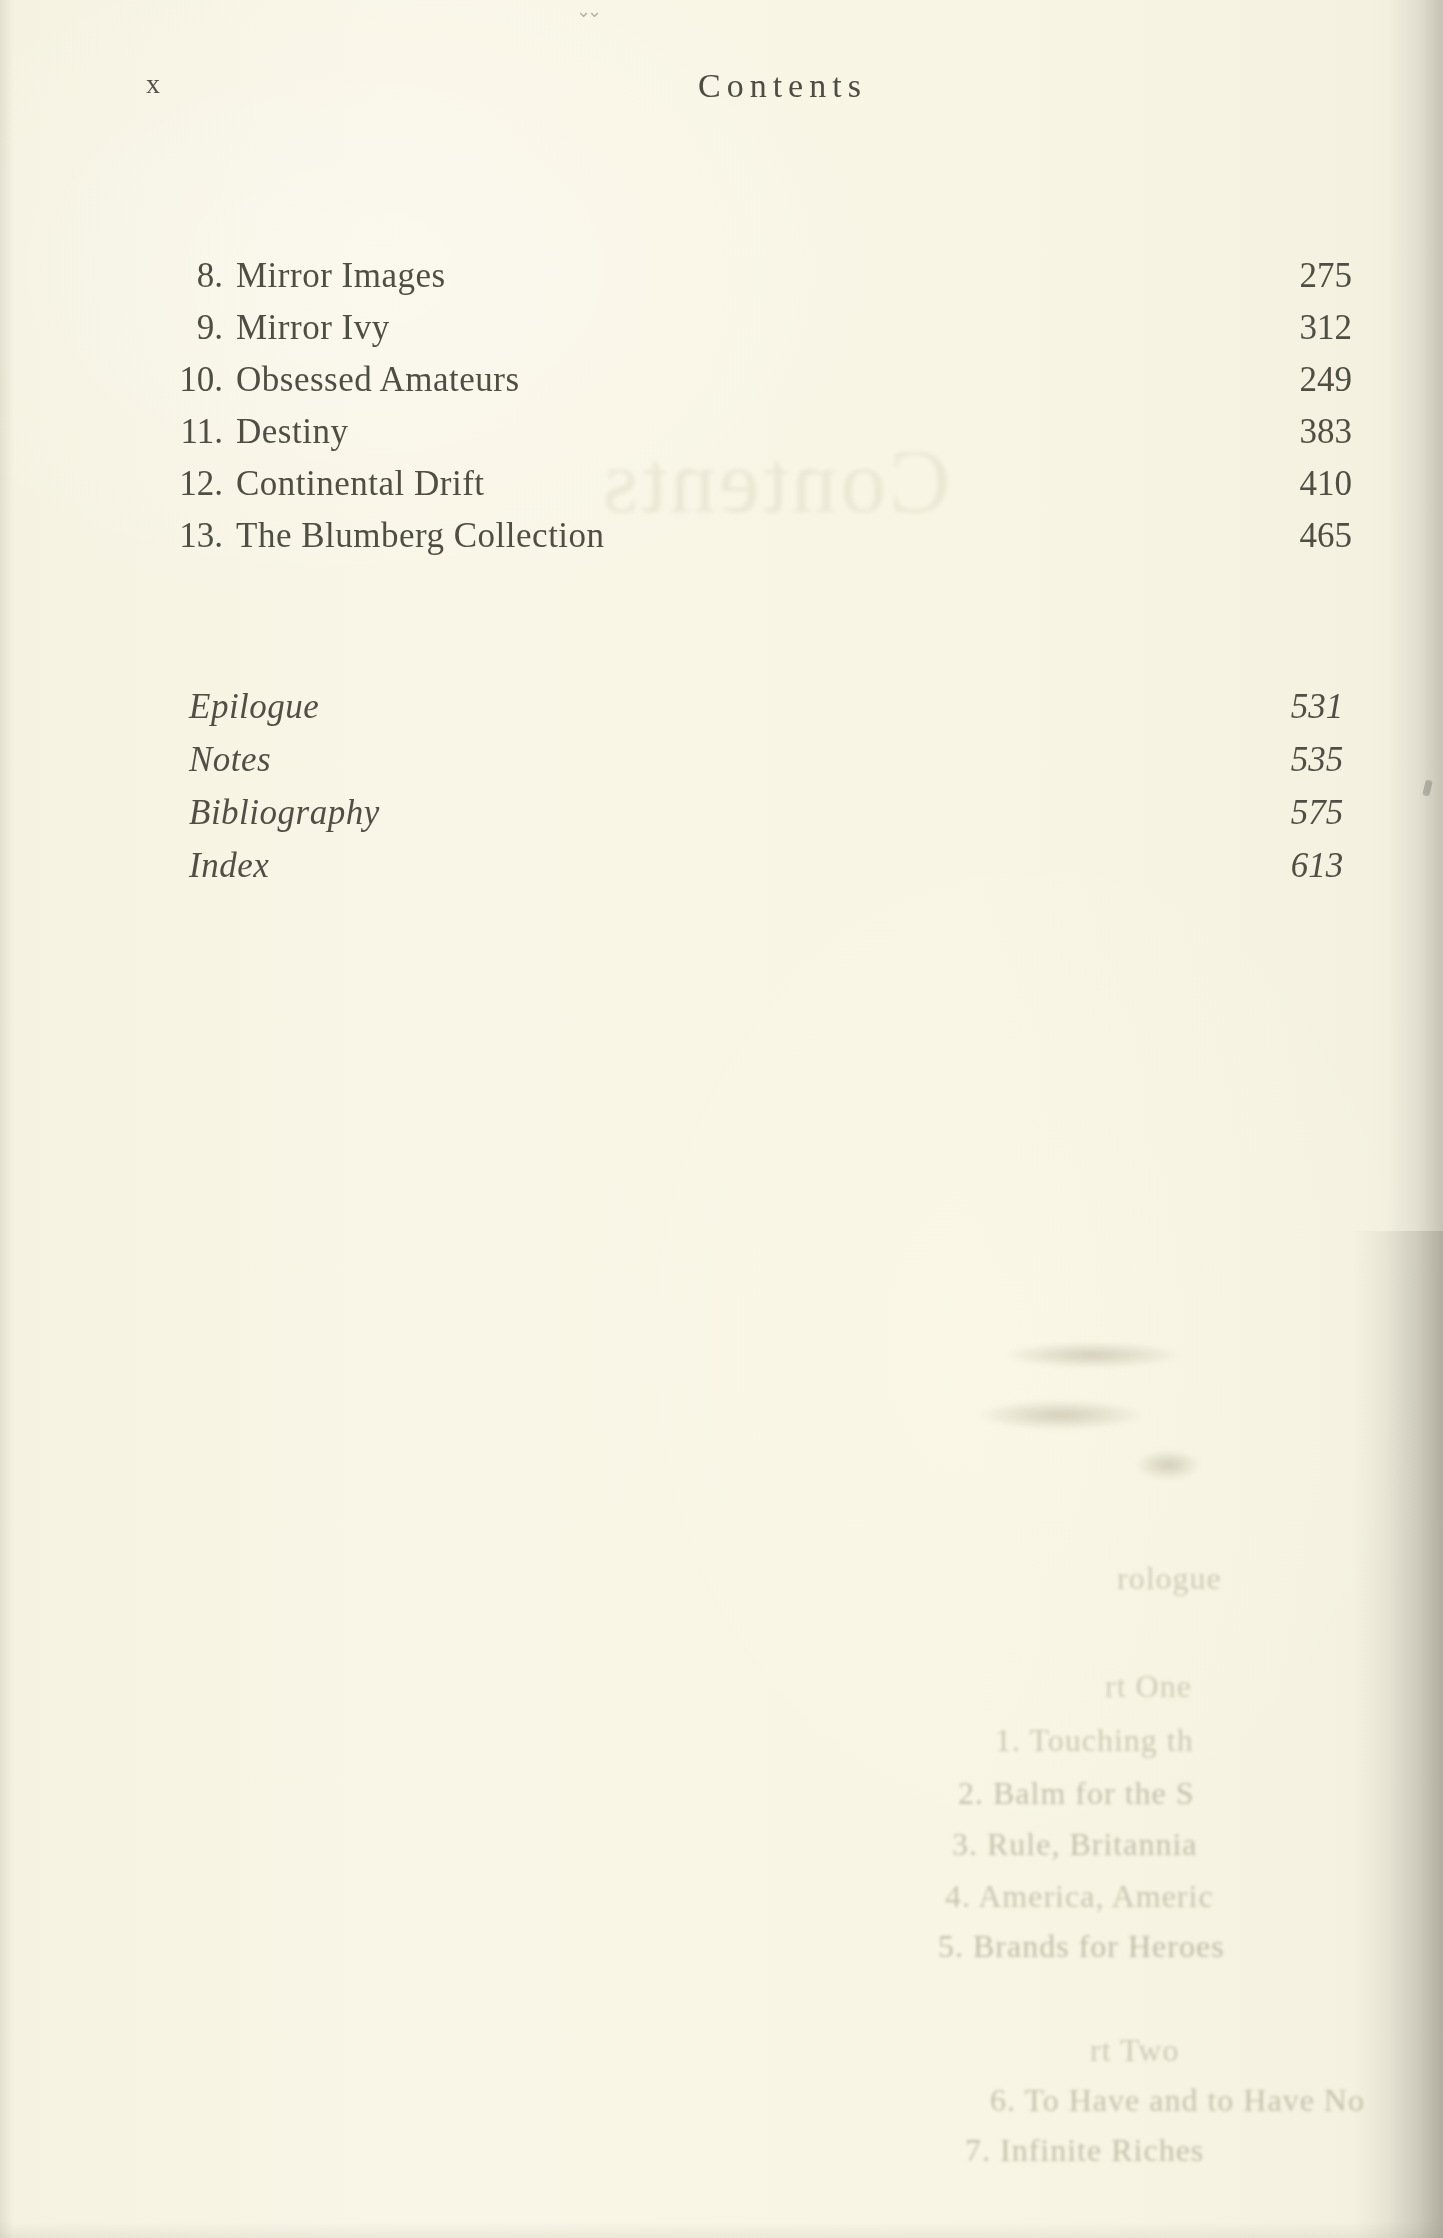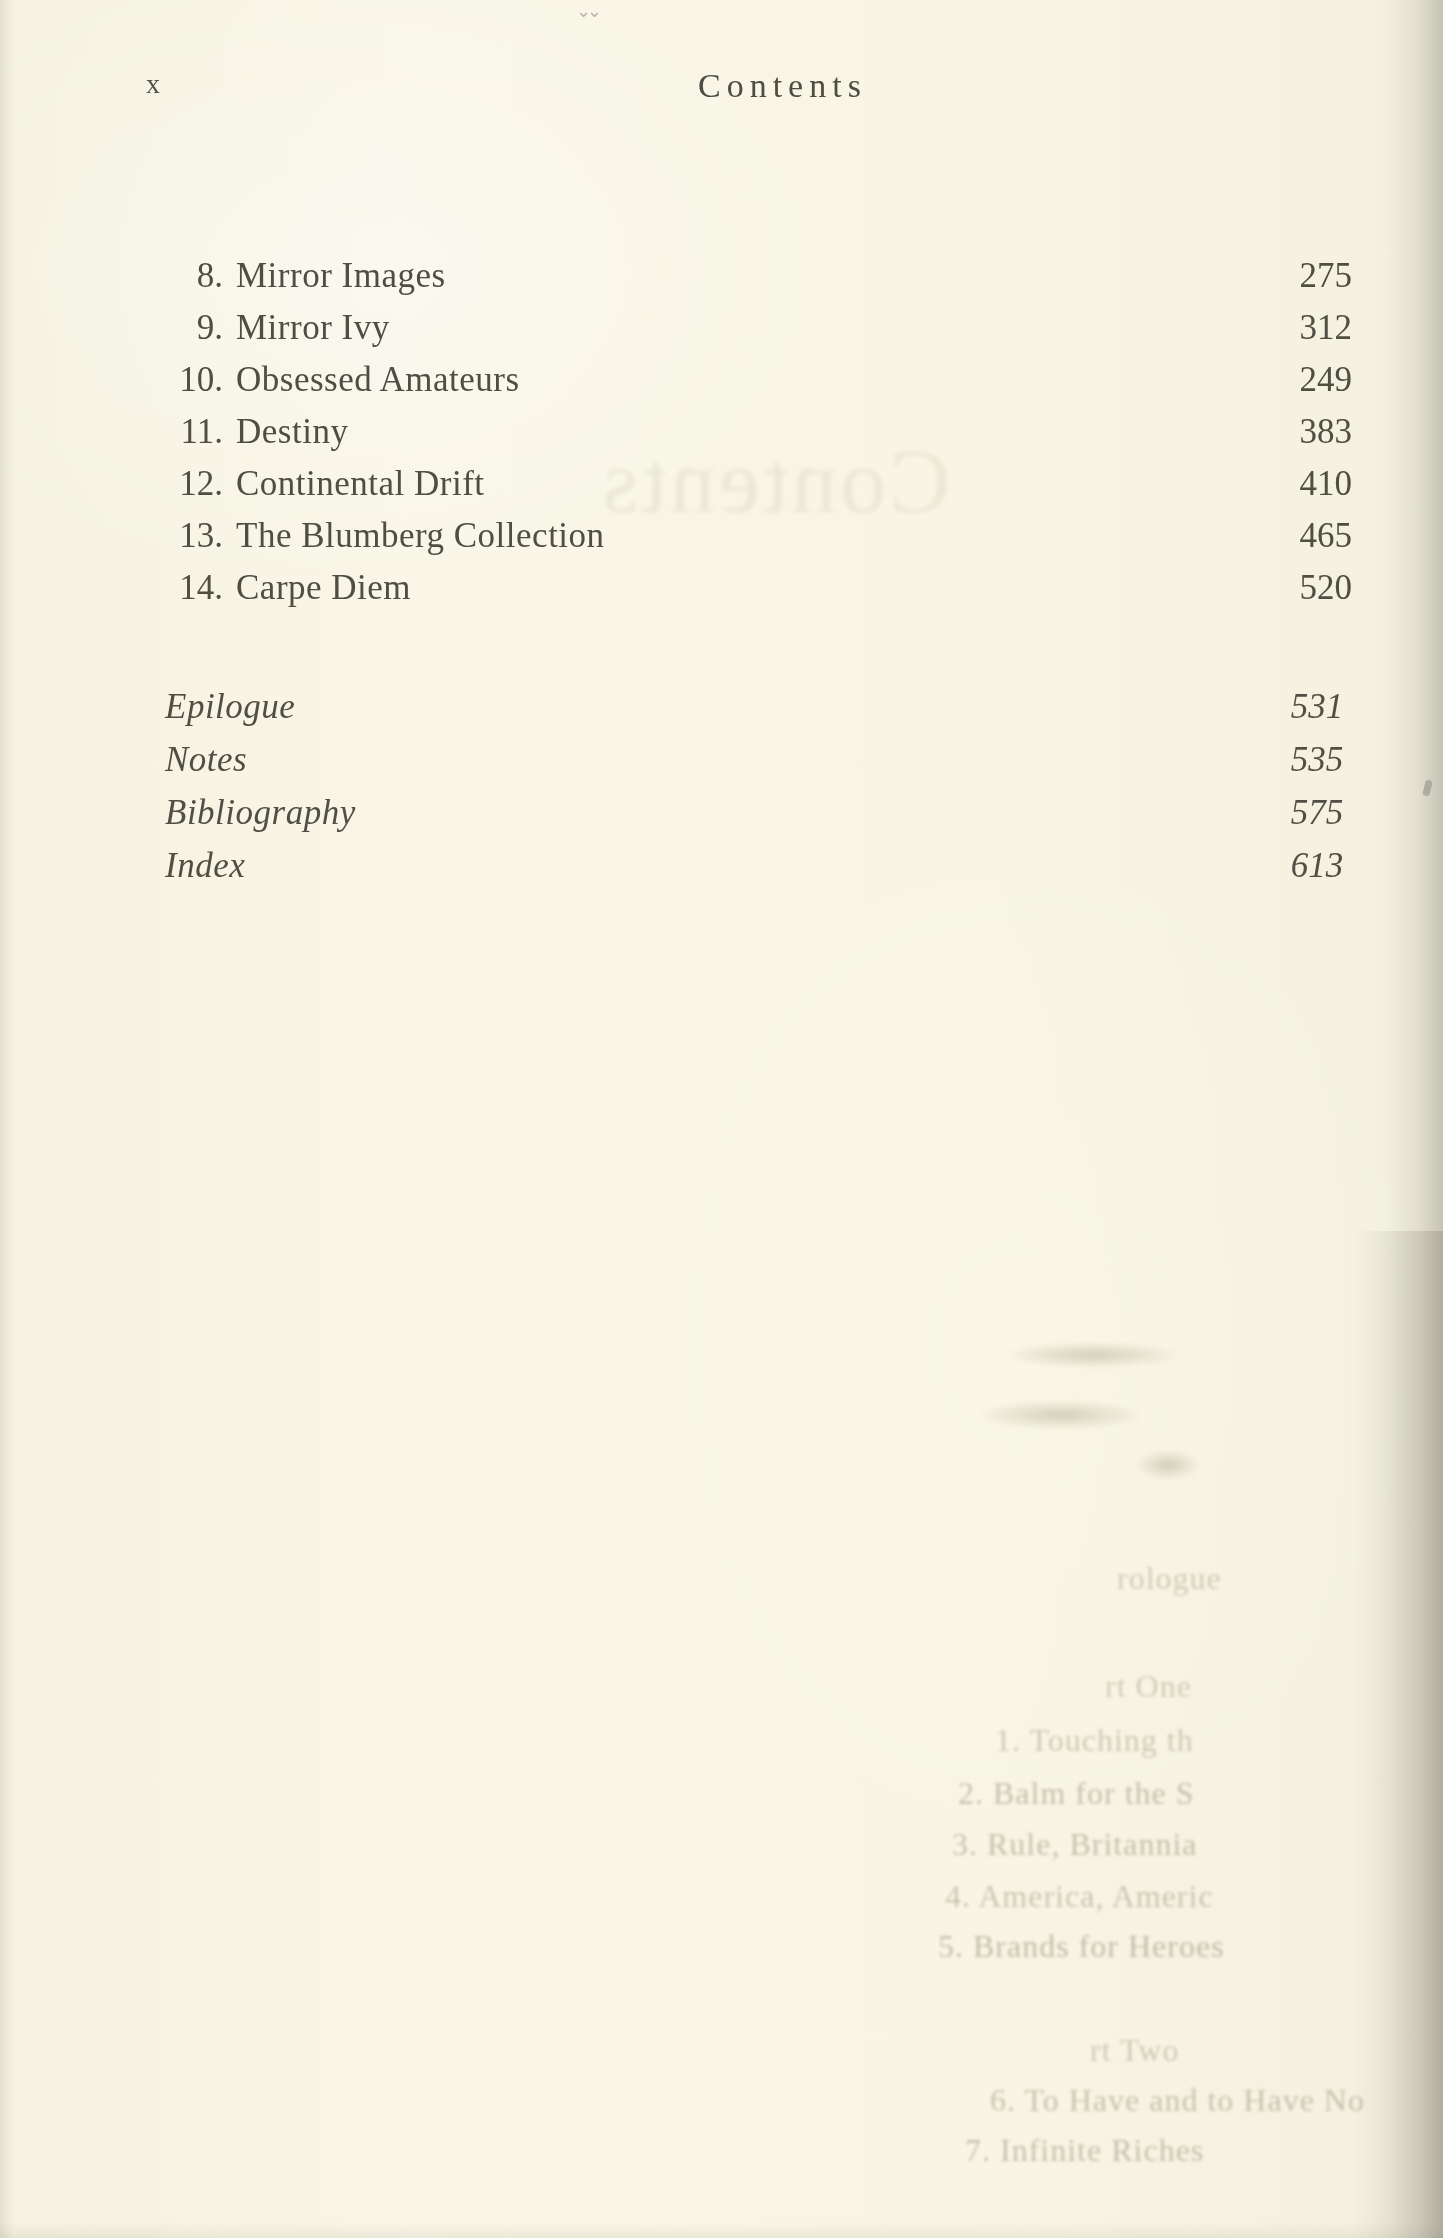--- a/index.html
+++ b/index.html
@@ -49,21 +49,21 @@
   .toc-row { display: flex; line-height: 52px; align-items: baseline; }
   .toc-num { width: 58px; text-align: right; flex: none; }
   .toc-title { flex: 1 1 auto; padding-left: 13px; letter-spacing: 0.5px; }
   .toc-page { flex: none; text-align: right; min-width: 70px; }
   
   .backmatter {
     position: absolute; left: 165px; top: 680px; width: 1187px;
     font-size: 35px; font-style: italic; color: #514f45;
   }
   .bm-row { display: flex; line-height: 53px; align-items: baseline; }
-  .bm-title { flex: 1 1 auto; letter-spacing: 0.5px; }
+  .bm-title { flex: 1 1 auto; letter-spacing: 0.5px; margin-left: 24px; }
   .bm-page { flex: none; text-align: center; min-width: 70px; }
   
   .ghost-title {
     position: absolute; left: 565px; top: 428px; width: 420px;
     font-size: 92px; letter-spacing: 3px; color: #a8a286;
     transform: scaleX(-1);
     opacity: 0.16; filter: blur(2px);
     text-align: center;
   }
   .ghost-line {
@@ -132,25 +132,20 @@
     <div class="toc-row">
       <span class="toc-num">12.</span>
       <span class="toc-title">Continental Drift</span>
       <span class="toc-page">410</span>
     </div>
     <div class="toc-row">
       <span class="toc-num">13.</span>
       <span class="toc-title">The Blumberg Collection</span>
       <span class="toc-page">465</span>
     </div>
-    <div class="toc-row">
-      <span class="toc-num">14.</span>
-      <span class="toc-title">Carpe Diem</span>
-      <span class="toc-page">520</span>
-    </div>
   </div>
 
   <div class="backmatter">
     <div class="bm-row">
       <span class="bm-title">Epilogue</span>
       <span class="bm-page">531</span>
     </div>
     <div class="bm-row">
       <span class="bm-title">Notes</span>
       <span class="bm-page">535</span>

